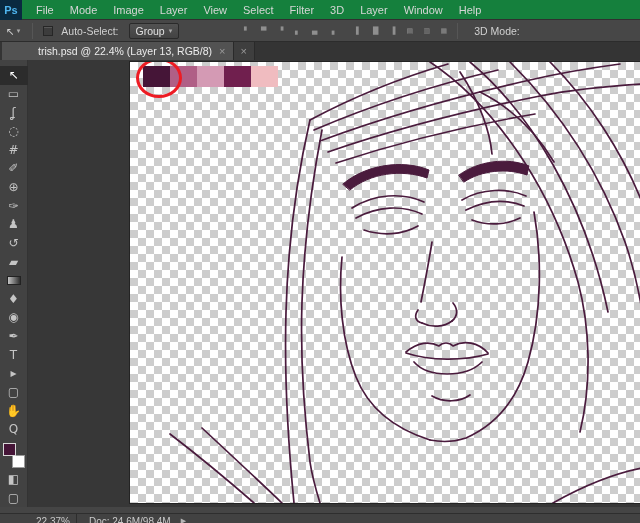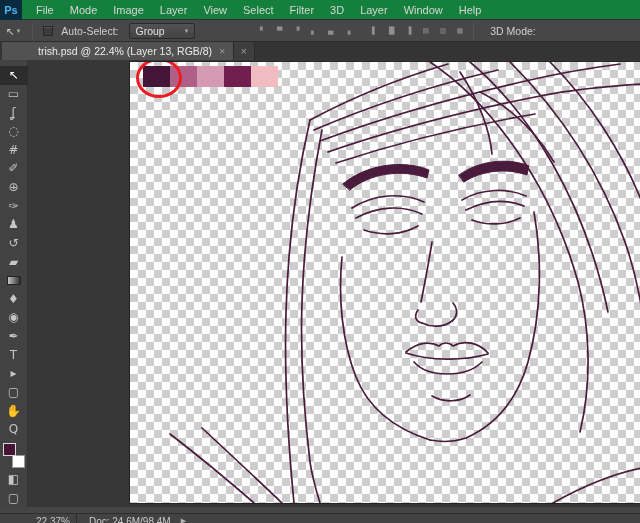--- a/index.html
+++ b/index.html
@@ -16,21 +16,21 @@
   .menu-item{font-size:11px;padding:0 8px;line-height:20px;color:#d6d6d6;cursor:default;}
   
   .options-bar{height:22px;background:#474747;border-bottom:1px solid #2c2c2c;display:flex;align-items:center;
     font-size:10.5px;white-space:nowrap;overflow:hidden;}
   .tool-preset{display:flex;align-items:center;gap:2px;padding:0 6px;height:100%;}
   .glyph{font-family:"DejaVu Sans",sans-serif;}
   .caret{font-size:7px;color:#aaa;font-family:"DejaVu Sans",sans-serif;}
   .vsep{width:1px;height:16px;background:#373737;border-right:1px solid #565656;margin:0 6px;}
   .check-group{display:flex;align-items:center;gap:8px;margin:0 4px;}
   .checkbox{width:10px;height:10px;background:#3c3c3c;border:1px solid #262626;box-shadow:inset 0 1px 0 #575757;}
-  .dropdown{display:flex;align-items:center;gap:20px;height:16px;padding:0 6px;margin:0 6px;
+  .dropdown{display:flex;align-items:center;gap:4px;height:16px;padding:0 6px;margin:0 6px;
     background:linear-gradient(#525252,#434343);border:1px solid #2a2a2a;border-radius:2px;color:#e0e0e0;justify-content:flex-end;}
   .mini-strip{display:flex;align-items:center;gap:2px;margin-left:54px;}
   .mini-btn{width:15px;height:15px;display:flex;align-items:center;justify-content:center;
     color:#8f8f8f;font-size:7px;background:transparent;border:0;padding:0;font-family:"DejaVu Sans",sans-serif;}
   .strip-gap{width:8px;}
   .mode-label{margin:0 6px 0 10px;color:#d0d0d0;}
   
   .tab-bar{height:18px;background:#343434;display:flex;align-items:flex-end;padding-left:2px;}
   .tab{display:flex;align-items:center;height:18px;padding:0 7px;font-size:10.5px;background:#3e3e3e;
     color:#a9a9a9;border-right:1px solid #2a2a2a;gap:7px;}

